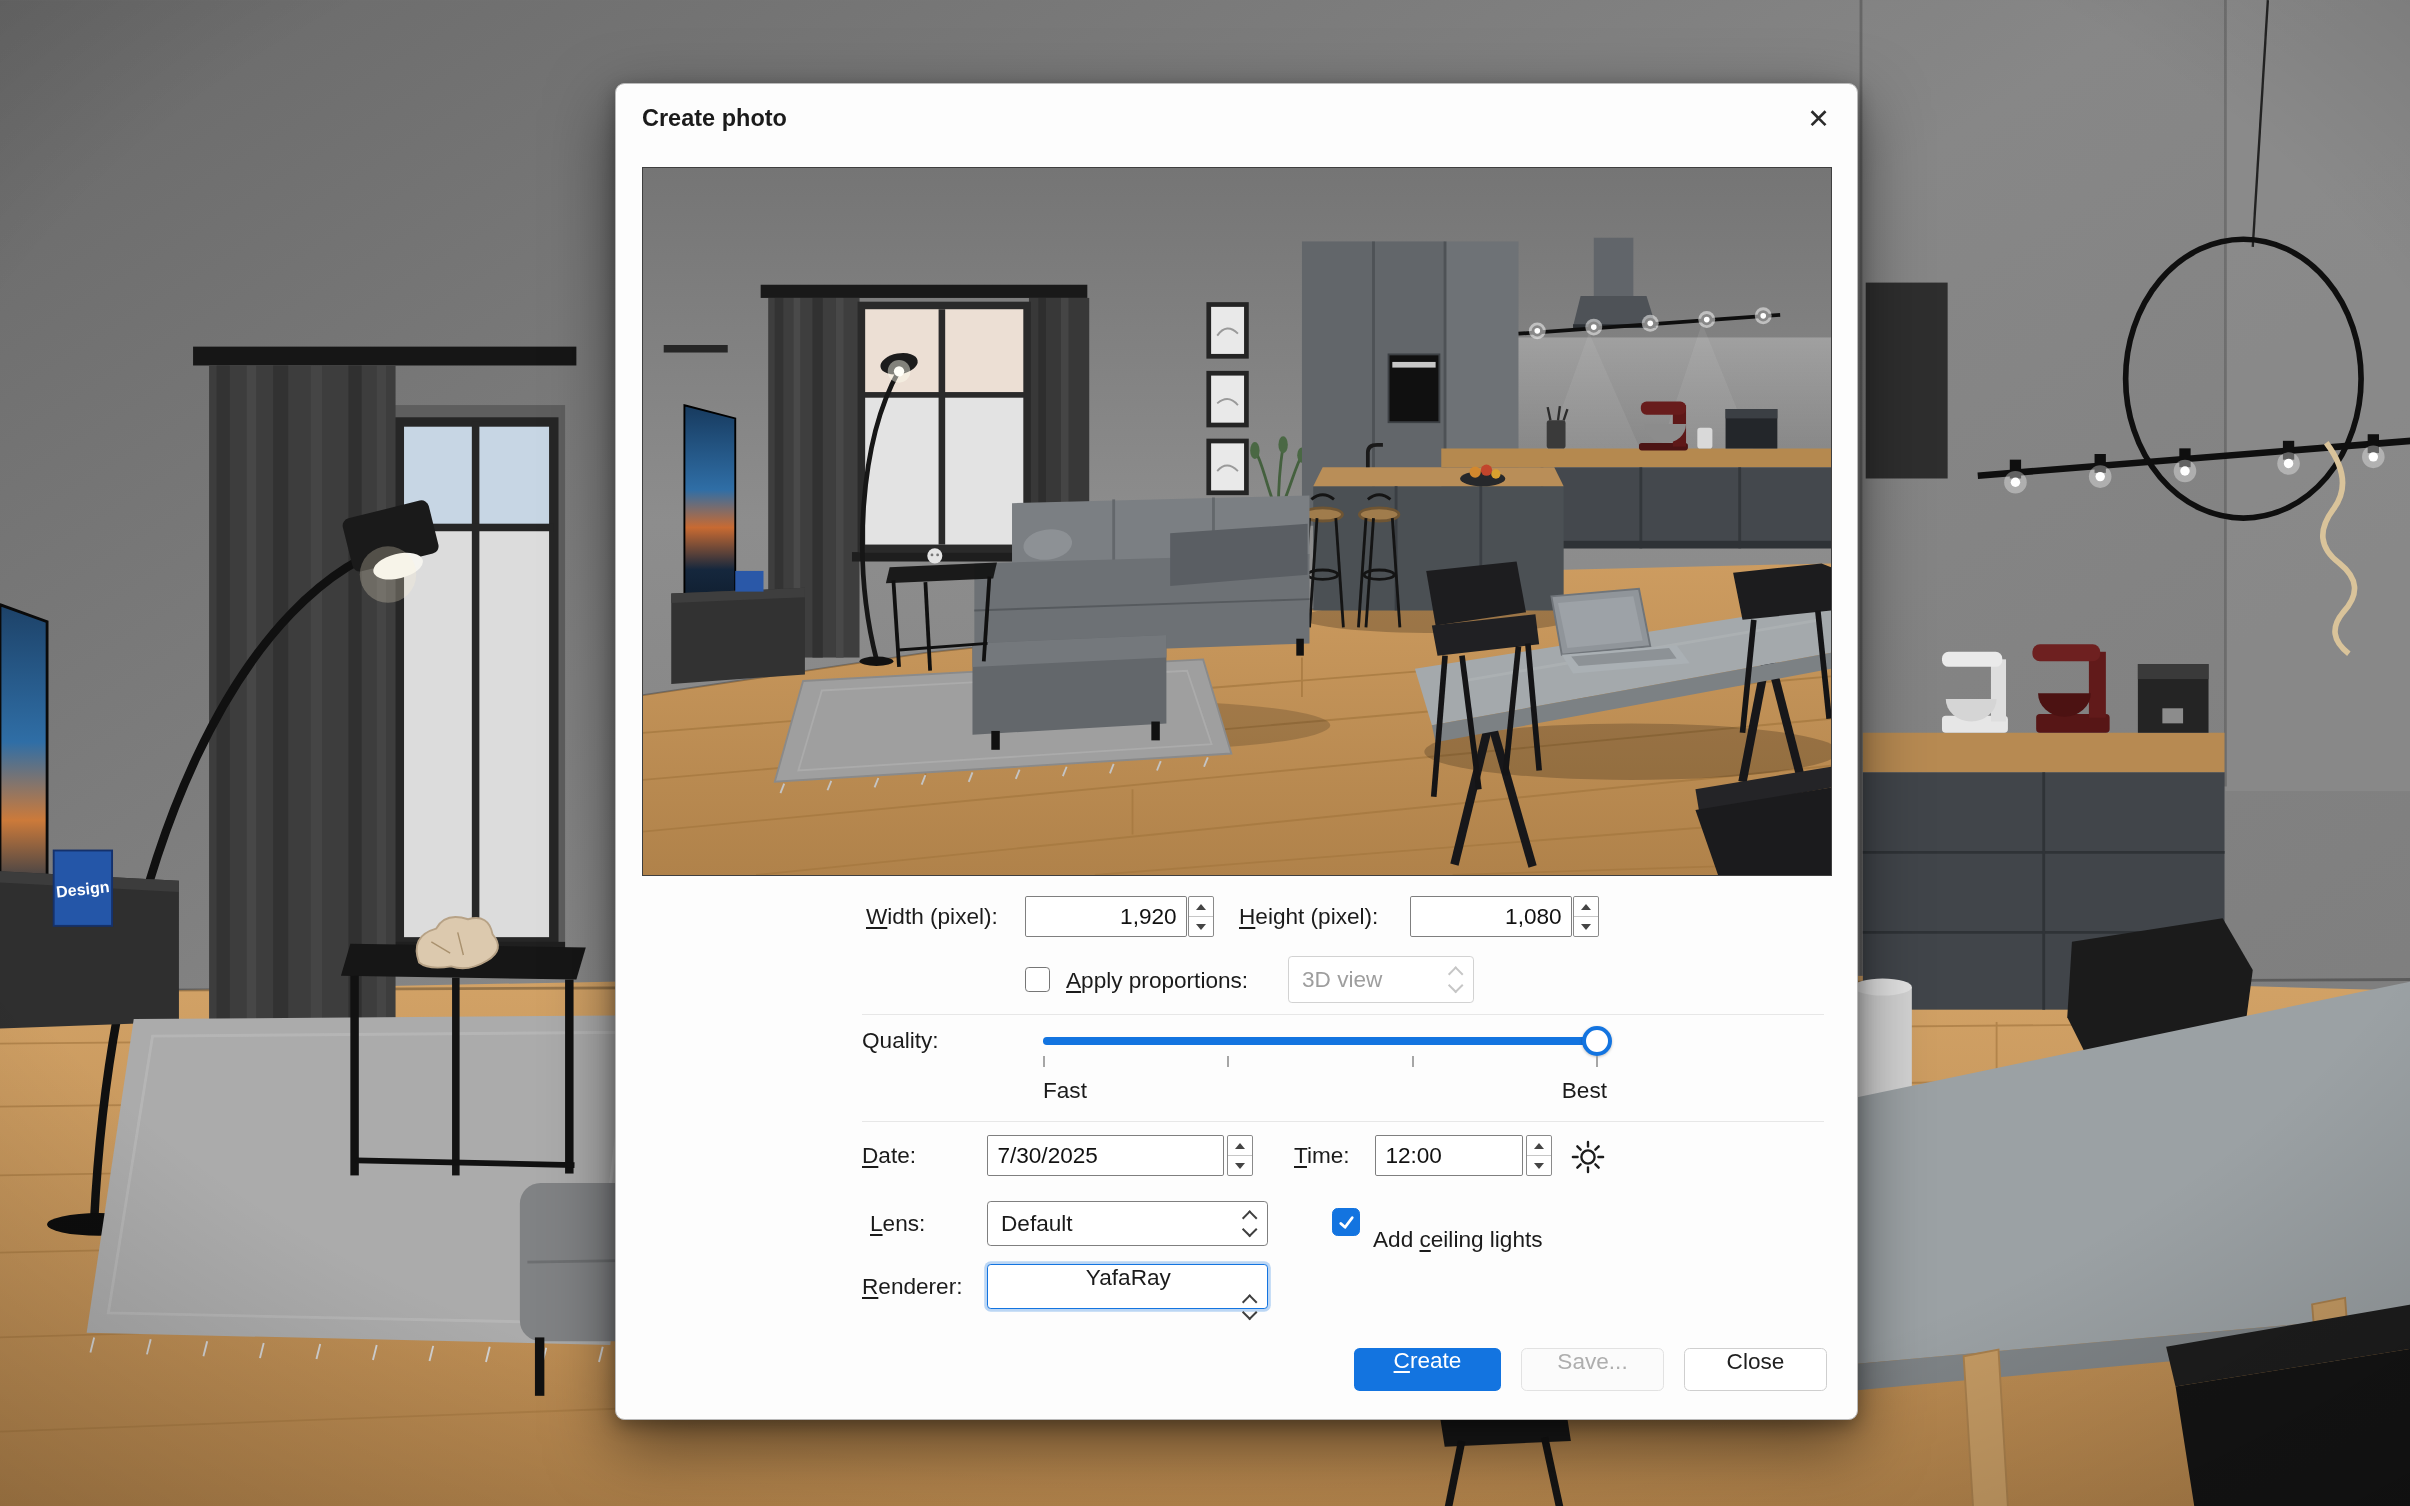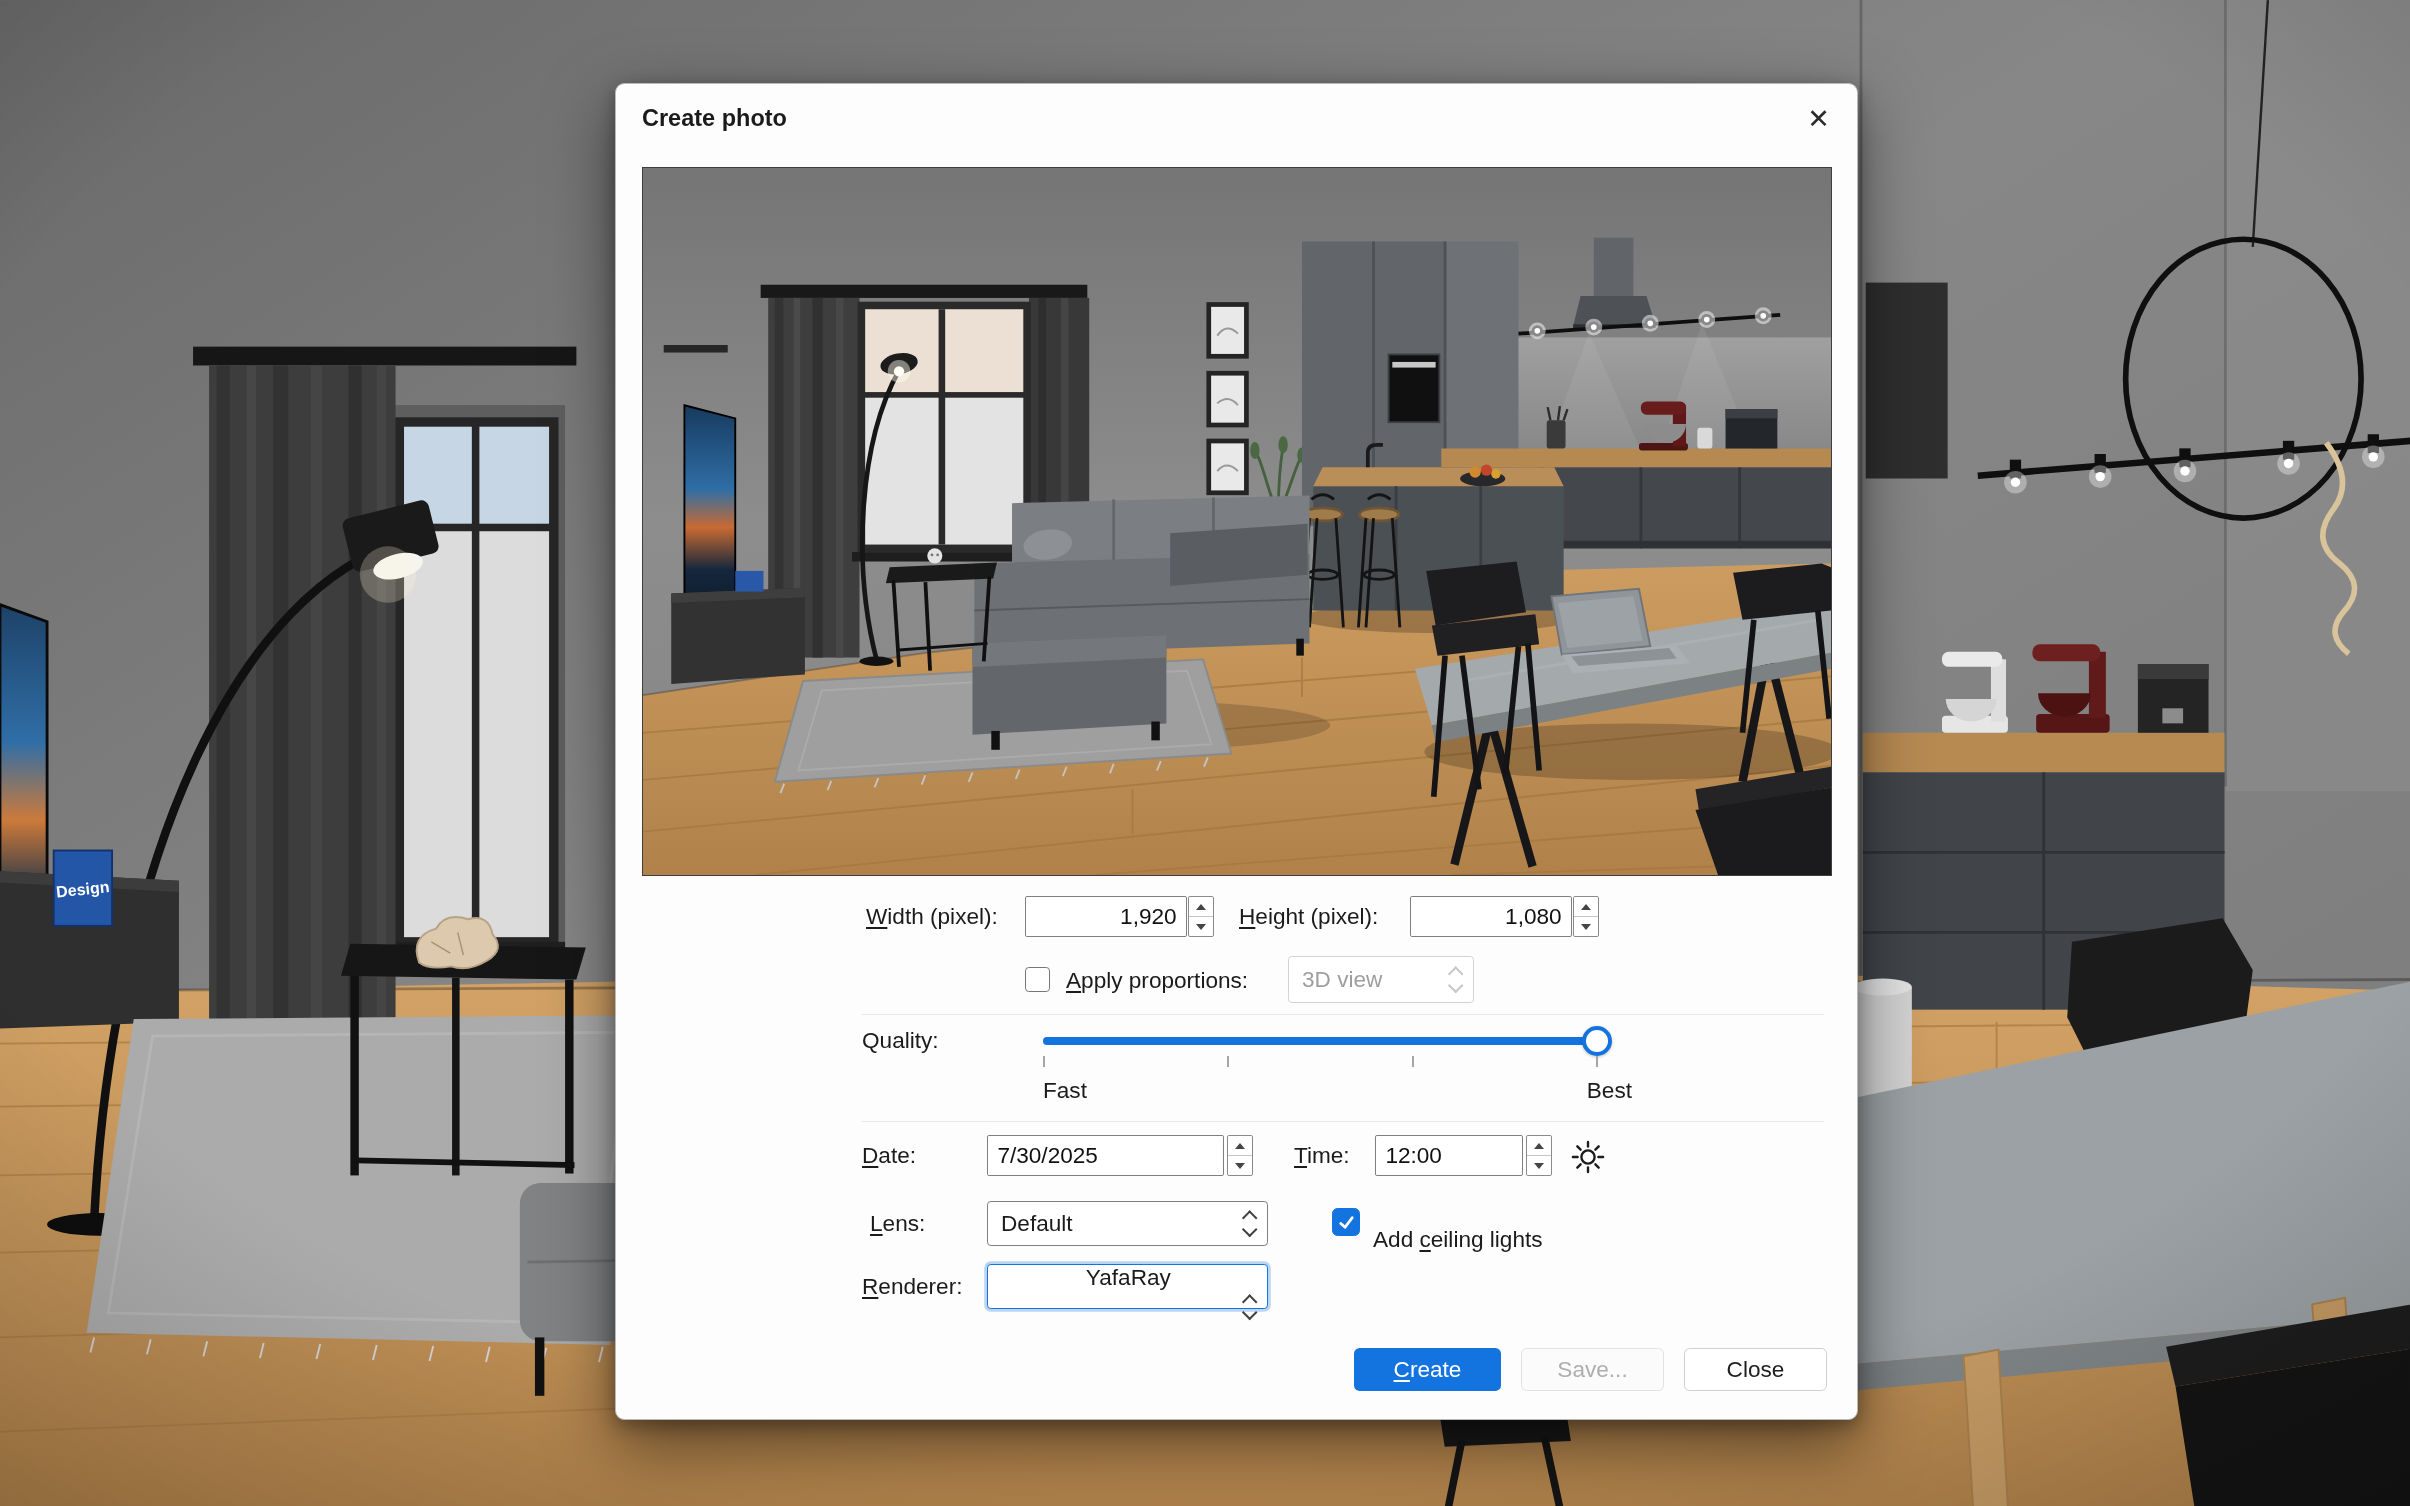--- a/index.html
+++ b/index.html
@@ -57,21 +57,21 @@
 
   .slider-track{position:absolute;left:427px;top:953px;width:554px;height:7.5px;border-radius:3.8px;
                 background:var(--color-accent,#1374e0);}
   .slider-thumb{position:absolute;left:966px;top:942px;width:30px;height:30px;border-radius:50%;
                 box-sizing:border-box;background:#fff;border:4.7px solid var(--color-accent,#1374e0);
                 box-shadow:0 0.9px 2.8px rgba(0,0,0,.25);}
   .tick{position:absolute;top:972px;width:1.9px;height:11.3px;background:#a6a6a6;}
   .tick-lbl{position:absolute;top:991px;height:32px;line-height:32px;font-size:22.6px;color:#1b1b1b;}
 
   .btn{position:absolute;top:1264px;height:43px;box-sizing:border-box;border-radius:5.6px;
-       display:flex;align-items:center;justify-content:center;font-size:22.6px;cursor:default;}
+       display:flex;align-items:flex-start;justify-content:center;font-size:22.6px;cursor:default;}
   .btn.primary{background:var(--color-accent,#1374e0);color:#fff;}
   .btn.disabled{background:#fbfbfb;border:0.9px solid #e2e2e2;color:#aeaeae;}
   .btn.normal{background:#fff;border:0.9px solid #cfcfcf;color:#1f1f1f;}
 
   .sun{position:absolute;left:955px;top:1056px;width:34px;height:34px;}
 </style>
 </head>
 <body>
 
 <div id="stage">
@@ -599,21 +599,21 @@
     <div class="sep" style="left:246px;top:930px;width:962px;"></div>
 
     <div class="lbl" style="left:246px;top:936px;">Quality:</div>
     <div class="slider-track"></div>
     <div class="slider-thumb"></div>
     <div class="tick" style="left:427px;"></div>
     <div class="tick" style="left:611px;"></div>
     <div class="tick" style="left:796px;"></div>
     <div class="tick" style="left:980px;"></div>
     <div class="tick-lbl" style="left:427px;">Fast</div>
-    <div class="tick-lbl" style="left:941px;width:75px;text-align:right;">Best</div>
+    <div class="tick-lbl" style="left:916px;width:75px;text-align:right;">Best</div>
 
     <div class="sep" style="left:246px;top:1037px;width:962px;"></div>
 
     <div class="lbl" style="left:246px;top:1051px;">
       <span class="mn">D</span><span>ate:</span>
     </div>
     <input class="tb" style="left: 371px; top: 1051px; width: 237px;" value="7/30/2025">
     <div class="spin" style="left:611px;top:1051px;">
       <div class="spin-half up">
           <div class="tri-up"></div>

